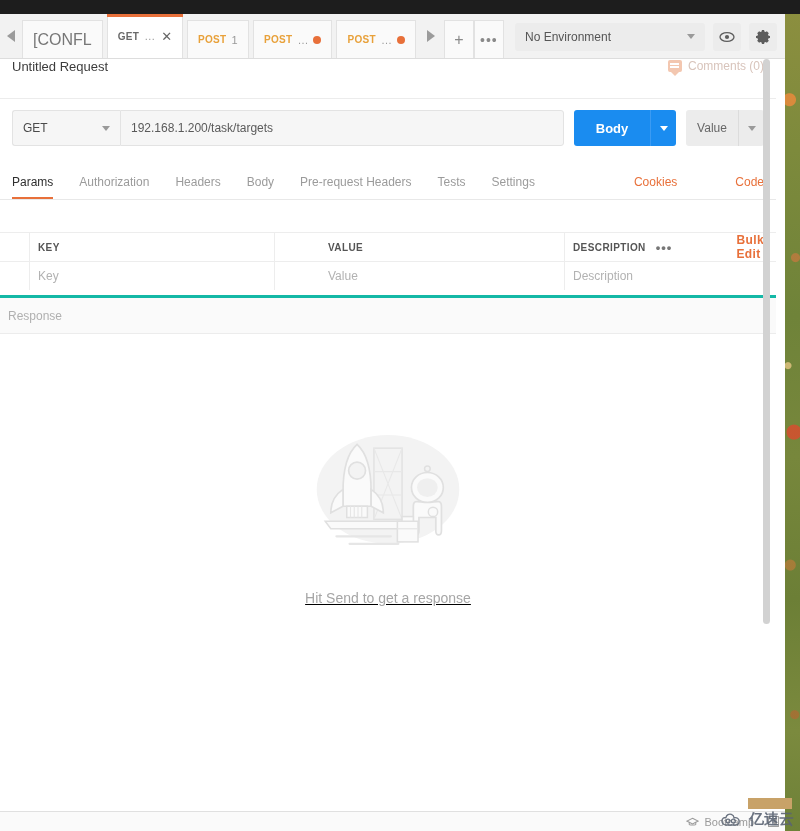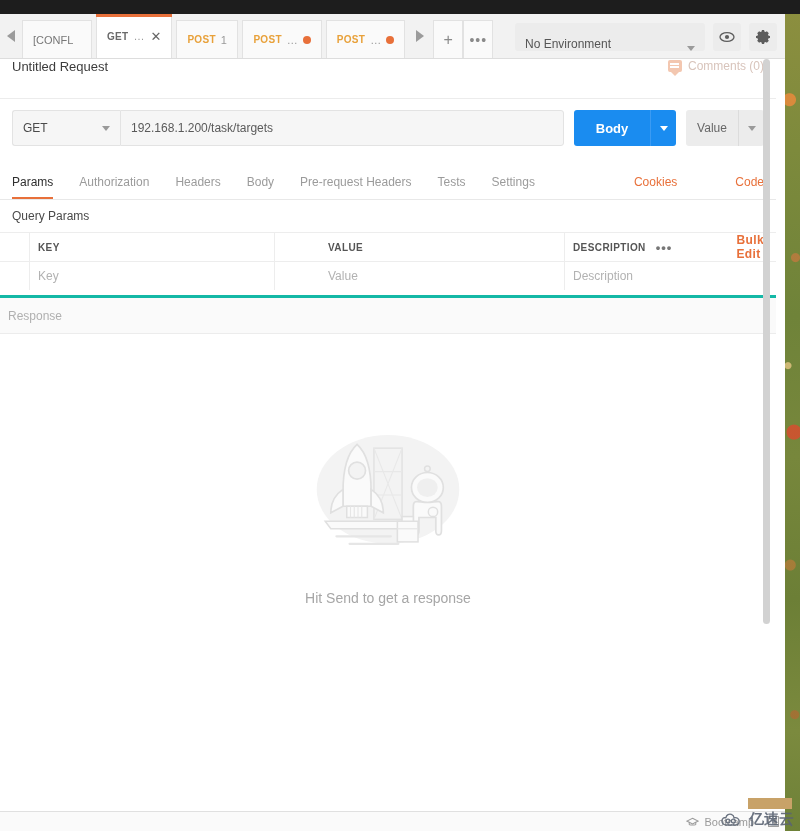--- a/index.html
+++ b/index.html
@@ -73,38 +73,38 @@
     background: #e8703a;
   }
   .tab .verb { font-size: 10px; font-weight: bold; letter-spacing: .3px; }
   .tab .verb.get { color: #6a6a6a; }
   .tab .verb.post { color: #e8a13a; }
   .tab .tname { font-size: 11px; color: #9a9a9a; max-width: 34px; overflow: hidden; }
   .tab .tab-close {
     font-size: 13px; color: #666; line-height: 1; margin-left: 1px; cursor: pointer;
   }
   .tab .dot { width: 8px; height: 8px; border-radius: 50%; background: #e8703a; display: inline-block; }
-  .tab.plain { color: #777; font-size: 11px; min-width: 70px; }
+  .tab.plain { color: #777; font-size: 16px; min-width: 70px; }
 
   .tabbar-actions { display: flex; align-items: flex-end; height: 44px; margin-left: 2px; }
   .tb-btn {
     width: 30px; height: 38px; display: flex; align-items: center; justify-content: center;
     background: #fafafa; border: 1px solid #e2e2e2; border-bottom: none;
     cursor: pointer; color: #8a8a8a; font-size: 16px;
   }
   .tb-btn.dots { font-size: 14px; letter-spacing: 1px; }
 
   
   .env-area {
     position: absolute; right: 8px; top: 14px; height: 45px;
     display: flex; align-items: center; gap: 8px;
   }
   .env-select {
     width: 190px; height: 28px; background: #ececec; border-radius: 3px;
-    display: flex; align-items: flex-end; padding: 0 10px; cursor: pointer;
+    display: flex; align-items: center; padding: 0 10px; cursor: pointer;
     font-size: 12px; color: #555; justify-content: space-between;
   }
   .caret-down {
     width: 0; height: 0; border-left: 4px solid transparent; border-right: 4px solid transparent;
     border-top: 5px solid #9a9a9a;
   }
   .icon-btn {
     width: 28px; height: 28px; background: #ececec; border-radius: 3px;
     display: flex; align-items: center; justify-content: center; cursor: pointer;
   }
@@ -220,20 +220,21 @@
   .response-bar {
     position: absolute; top: 295px; left: 0; width: 776px; height: 39px;
     background: #fafafa; border-top: 3px solid #14b8a6; border-bottom: 1px solid #ececec;
     display: flex; align-items: center; padding: 0 8px;
     font-size: 12px; color: #b0b0b0;
   }
   .response-body {
     position: absolute; top: 334px; left: 0; width: 776px; height: 468px; background: #fff;
     display: flex; flex-direction: column; align-items: center; justify-content: flex-start;
     padding-top: 86px;
+    text-decoration: underline;
   }
   .illus { width: 160px; height: 150px; }
   .hit-send { margin-top: 20px; font-size: 14px; color: #a6a6a6; }
 
   
   .bottombar {
     position: absolute; bottom: 0; left: 0; width: 785px; height: 20px;
     background: #fafafa; border-top: 1px solid #e0e0e0;
     display: flex; align-items: center; justify-content: flex-end; padding-right: 6px; gap: 14px;
   }
@@ -372,21 +373,20 @@
       <div class="subtab">Body</div>
       <div class="subtab">Pre-request Headers</div>
       <div class="subtab">Tests</div>
       <div class="subtab">Settings</div>
       <div class="subtabs-right">
         <span class="link-orange">Cookies</span>
         <span class="link-orange">Code</span>
       </div>
     </div>
 
-    <div class="qp-label">Query Params</div>
 
     <div class="params-table">
       <div class="pt-row head">
         <div class="pt-check"></div>
         <div class="pt-key">KEY</div>
         <div class="pt-val">VALUE</div>
         <div class="pt-desc">DESCRIPTION</div>
         <div class="pt-actions">
           <span class="dots-btn">•••</span>
           <span class="vsep"></span>

